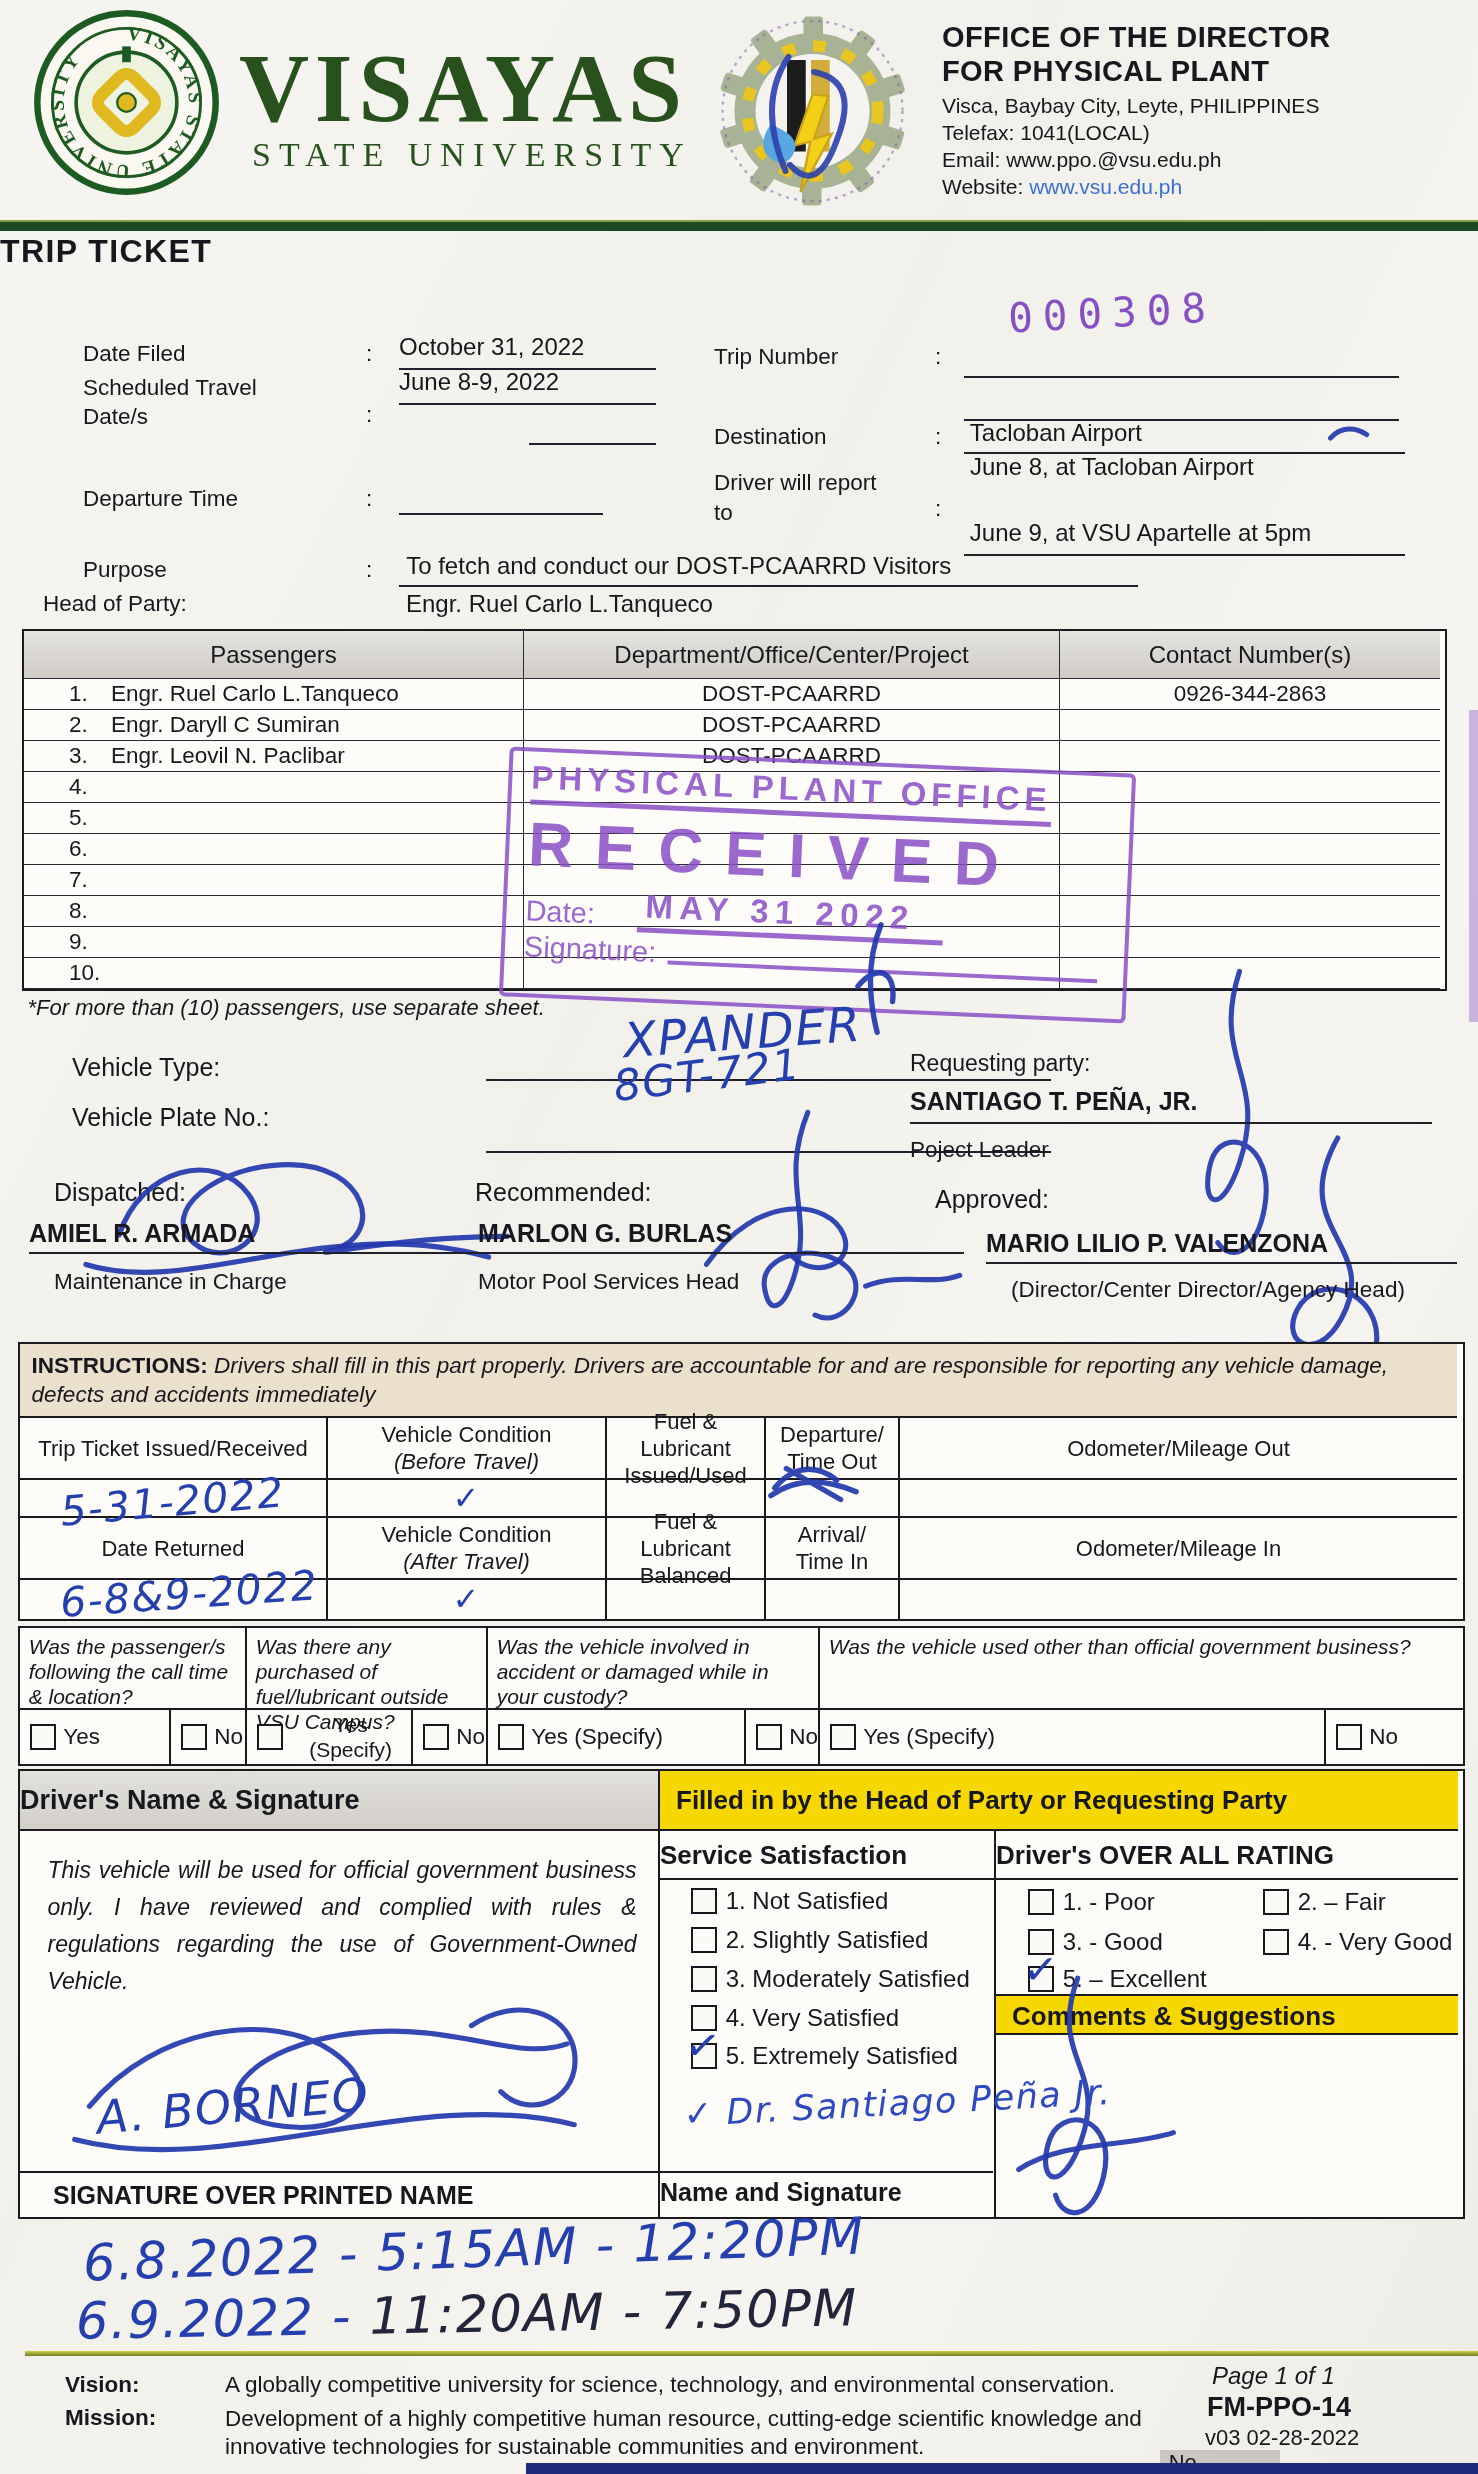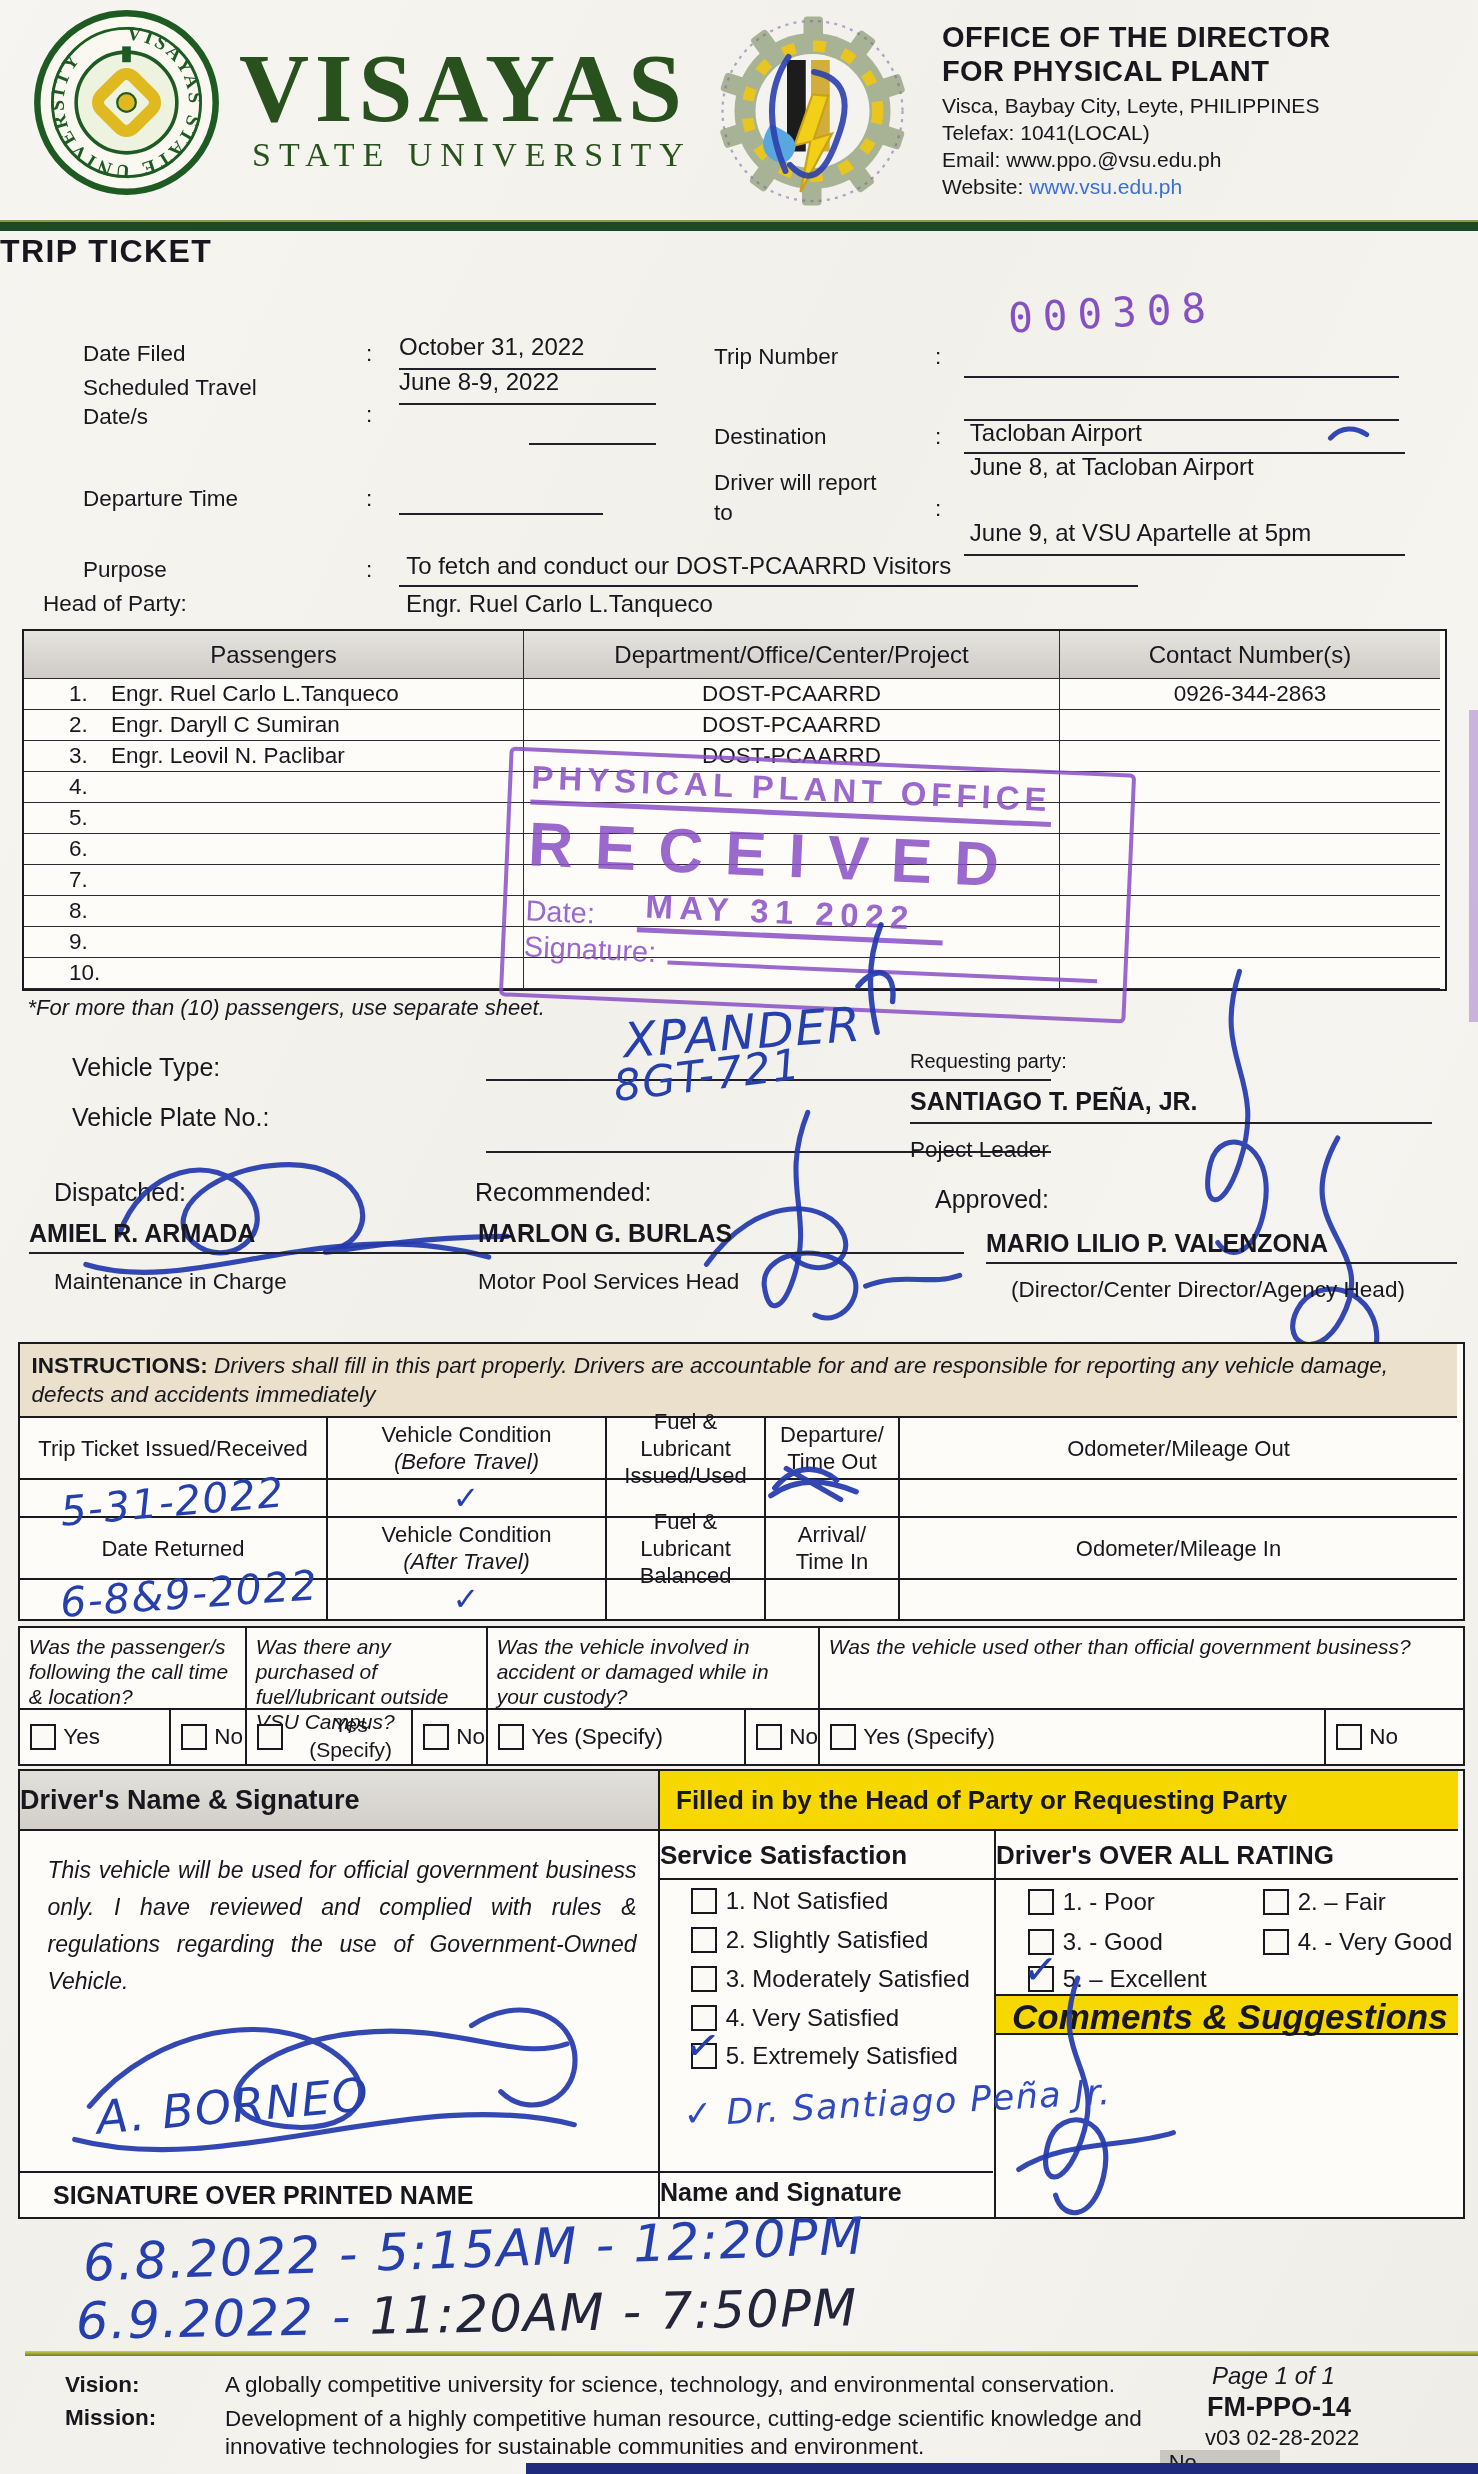--- a/index.html
+++ b/index.html
@@ -266,21 +266,21 @@
   </svg>
 
   <div class="abs" style="left:72px;top:1053px;font-size:25px;">Vehicle Type:</div>
   <div class="abs uline" style="left:486px;top:1022px;width:565px;height:57px;"></div>
   <div class="abs hw" style="left:623px;top:1004px;font-size:48px;transform:rotate(-4deg);">XPANDER</div>
 
   <div class="abs" style="left:72px;top:1103px;font-size:25px;">Vehicle Plate No.:</div>
   <div class="abs uline" style="left:486px;top:1096px;width:565px;height:55px;"></div>
   <div class="abs hw" style="left:613px;top:1050px;font-size:43px;transform:rotate(-7deg);">8GT-721</div>
 
-  <div class="abs" style="left:910px;top:1050px;font-size:20px;">Requesting party:</div>
+  <div class="abs" style="left:910px;top:1050px;font-size:23px;">Requesting party:</div>
   <svg class="abs sig" style="left:1131px;top:960px;" width="188" height="312" viewBox="0 0 260 430">
     <path d="M150,15 C110,140 190,160 150,280 C125,355 95,340 110,280 C125,225 200,250 185,340 C175,400 140,420 120,390"></path>
   </svg>
   <div class="abs uline ctr bold" style="left:910px;top:1087px;width:522px;font-size:25px;height:35px;">SANTIAGO T. PEÑA, JR.</div>
   <div class="abs ctr" style="left:910px;top:1137px;width:522px;font-size:22.5px;">Poject Leader</div>
 
   <div class="abs" style="left:54px;top:1178px;font-size:25px;">Dispatched:</div>
   <svg class="abs sig" style="left:72px;top:1124px;" width="449" height="170" viewBox="0 0 600 230">
     <path d="M60,150 C90,60 190,35 235,95 C275,150 205,200 160,160 C115,120 190,55 290,55 C395,55 420,150 350,170 C300,184 430,152 585,152"></path>
     <path d="M15,190 C160,235 340,120 560,180"></path>
@@ -479,21 +479,21 @@
     <div class="optrow" style="left:1243px;top:157px;">
         <span class="cb"></span>
         <span>4. - Very Good</span>
       </div>
     <div class="optrow" style="left:1008px;top:194px;">
         <span class="cb"></span>
         <span>5. – Excellent</span>
       </div>
     <div class="bigcheck" style="left:1003px;top:174px;transform:rotate(4deg);">✓</div>
 
-    <div class="abs band-yellow bold" style="left:976px;top:223px;width:462px;height:41px;font-size:35px;line-height:41px;padding-left:16px;box-sizing:border-box;border-top:2.2px solid #1a1a1f;border-bottom:2.2px solid #1a1a1f;font-style:italic;">Comments &amp; Suggestions</div>
+    <div class="abs band-yellow bold" style="left:976px;top:223px;width:462px;height:41px;font-size:26px;line-height:41px;padding-left:16px;box-sizing:border-box;border-top:2.2px solid #1a1a1f;border-bottom:2.2px solid #1a1a1f;">Comments &amp; Suggestions</div>
     <div class="abs" style="left:976px;top:266px;width:462px;height:180px;"></div>
 
     <svg class="abs sig" style="left:931px;top:185px;" width="246" height="265" viewBox="0 0 330 360">
       <path d="M170,30 C130,140 210,150 175,250 C150,322 115,310 130,255 C145,200 225,215 205,300 C190,360 150,360 140,325"></path>
       <path d="M90,290 C150,250 240,260 300,240"></path>
     </svg>
     <div class="abs hw" style="left:663px;top:312px;font-size:35px;transform:rotate(-3deg);color:#2f49c0;">✓ Dr. Santiago Peña Jr.</div>
     <div class="abs" style="left:640px;top:400px;width:333px;height:2.2px;background:#1a1a1f;"></div>
     <div class="abs ctr bold" style="left:640px;top:407px;width:333px;font-size:25px;">Name and Signature</div>
   </div>

